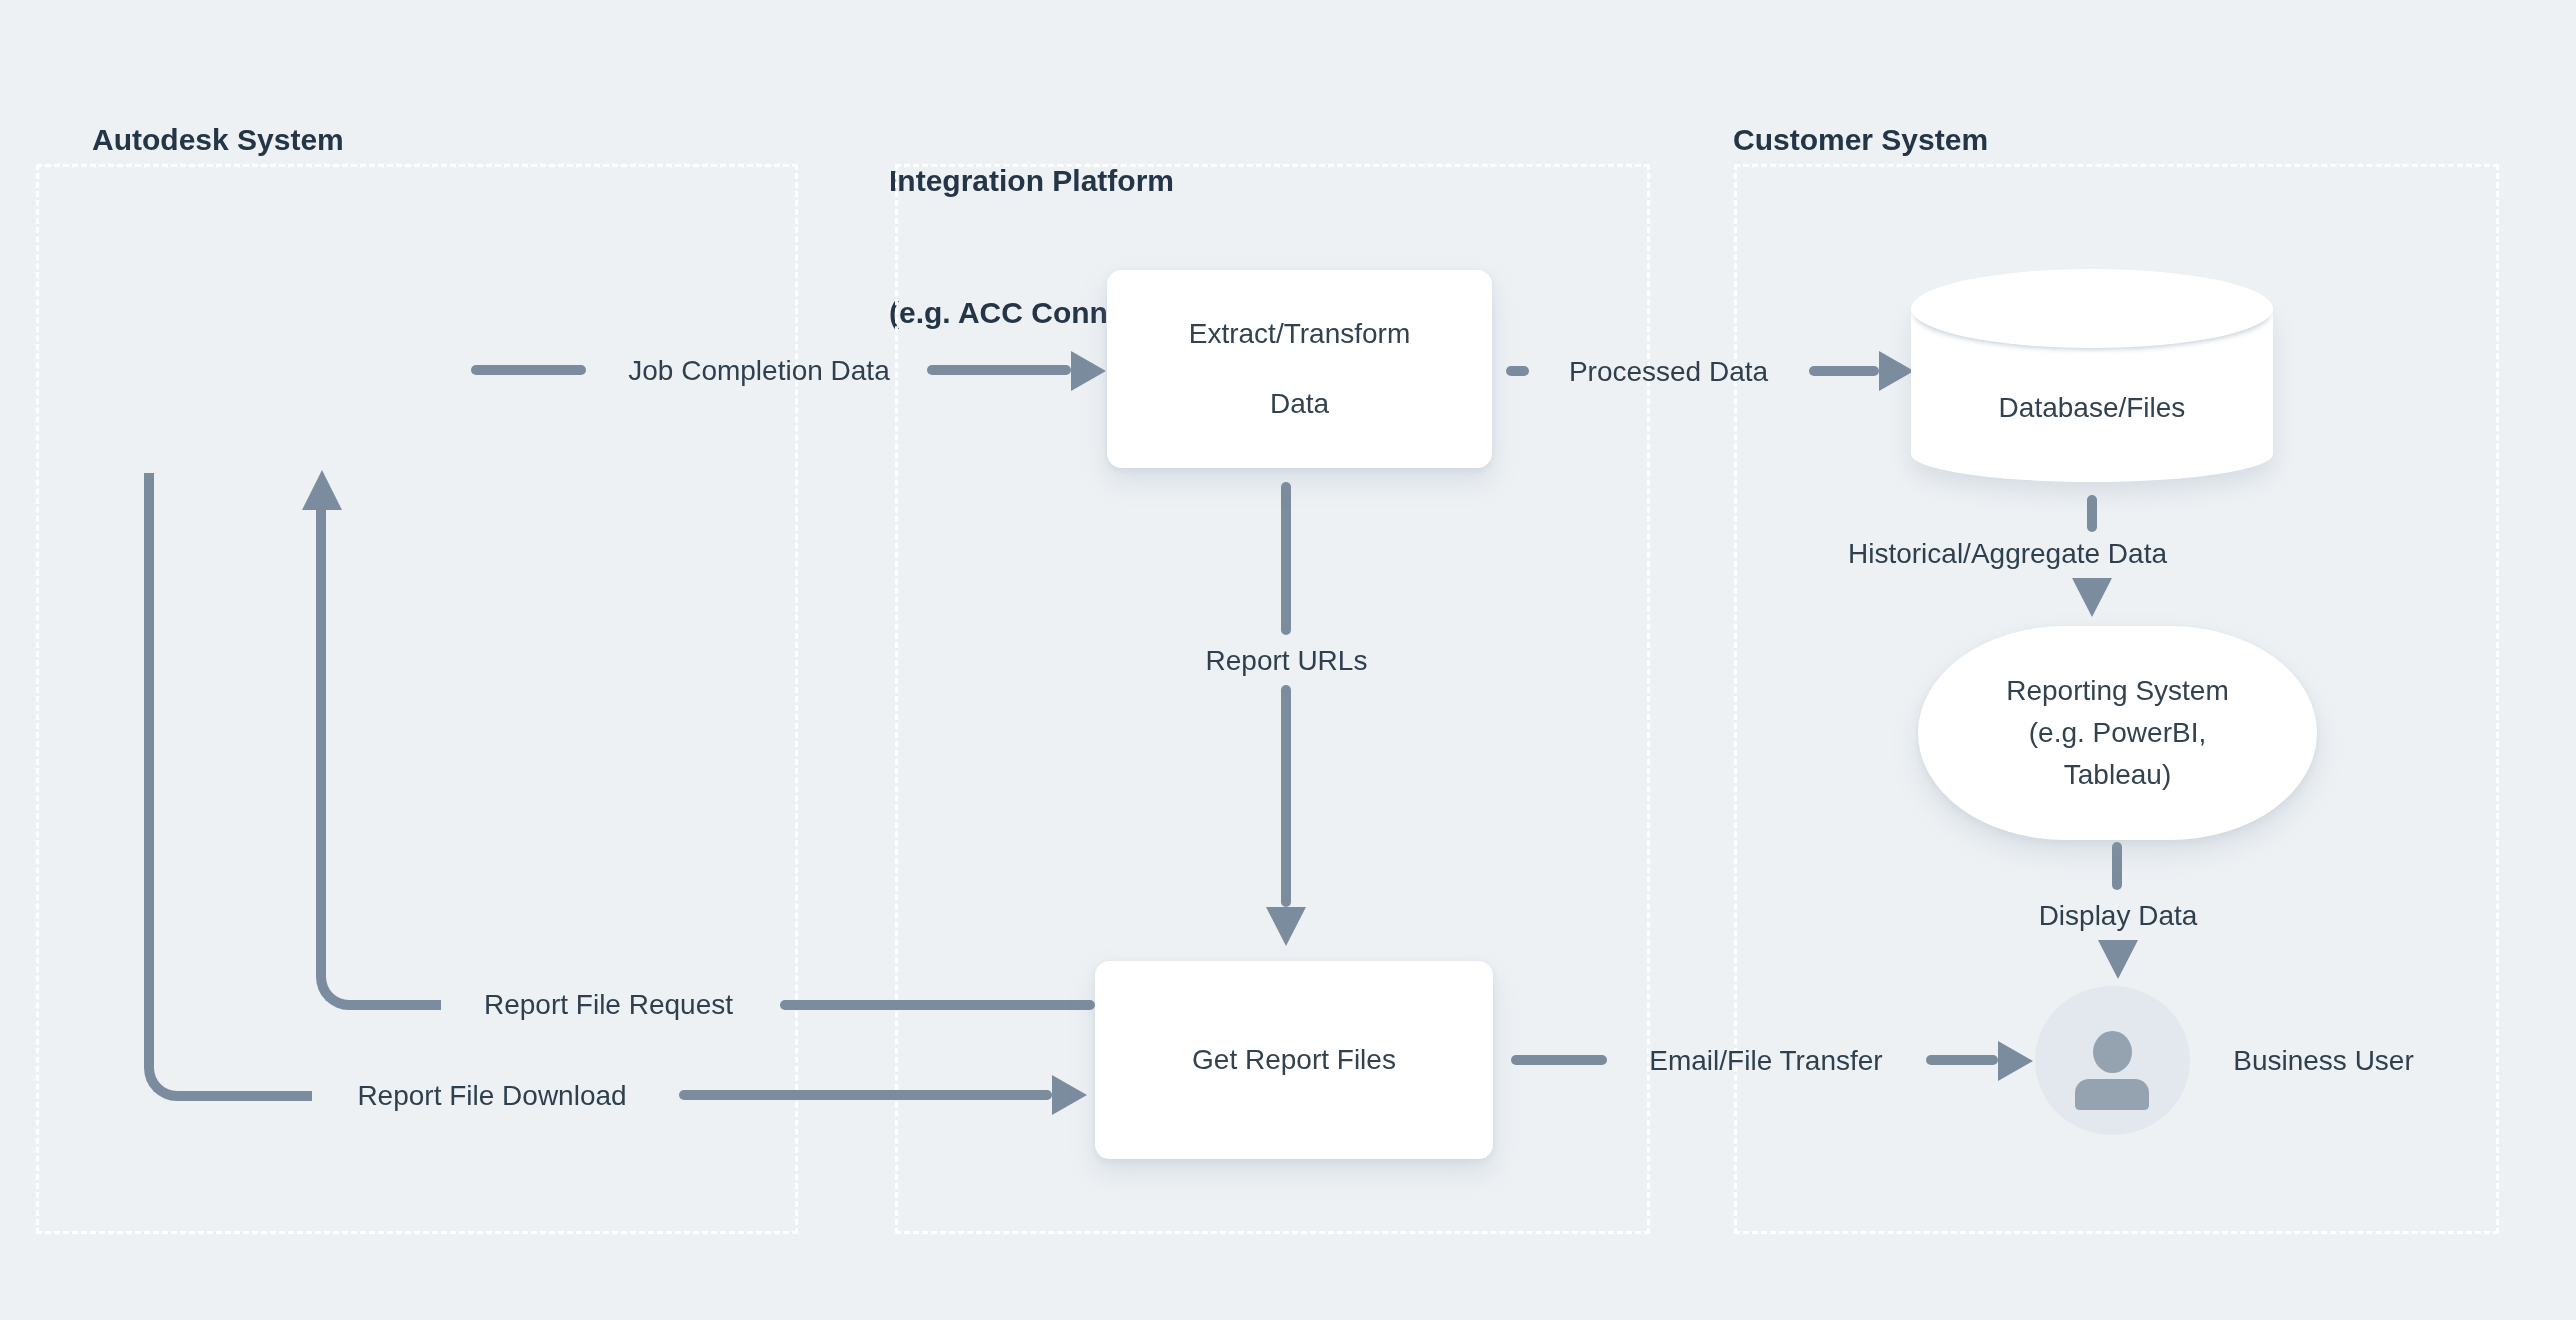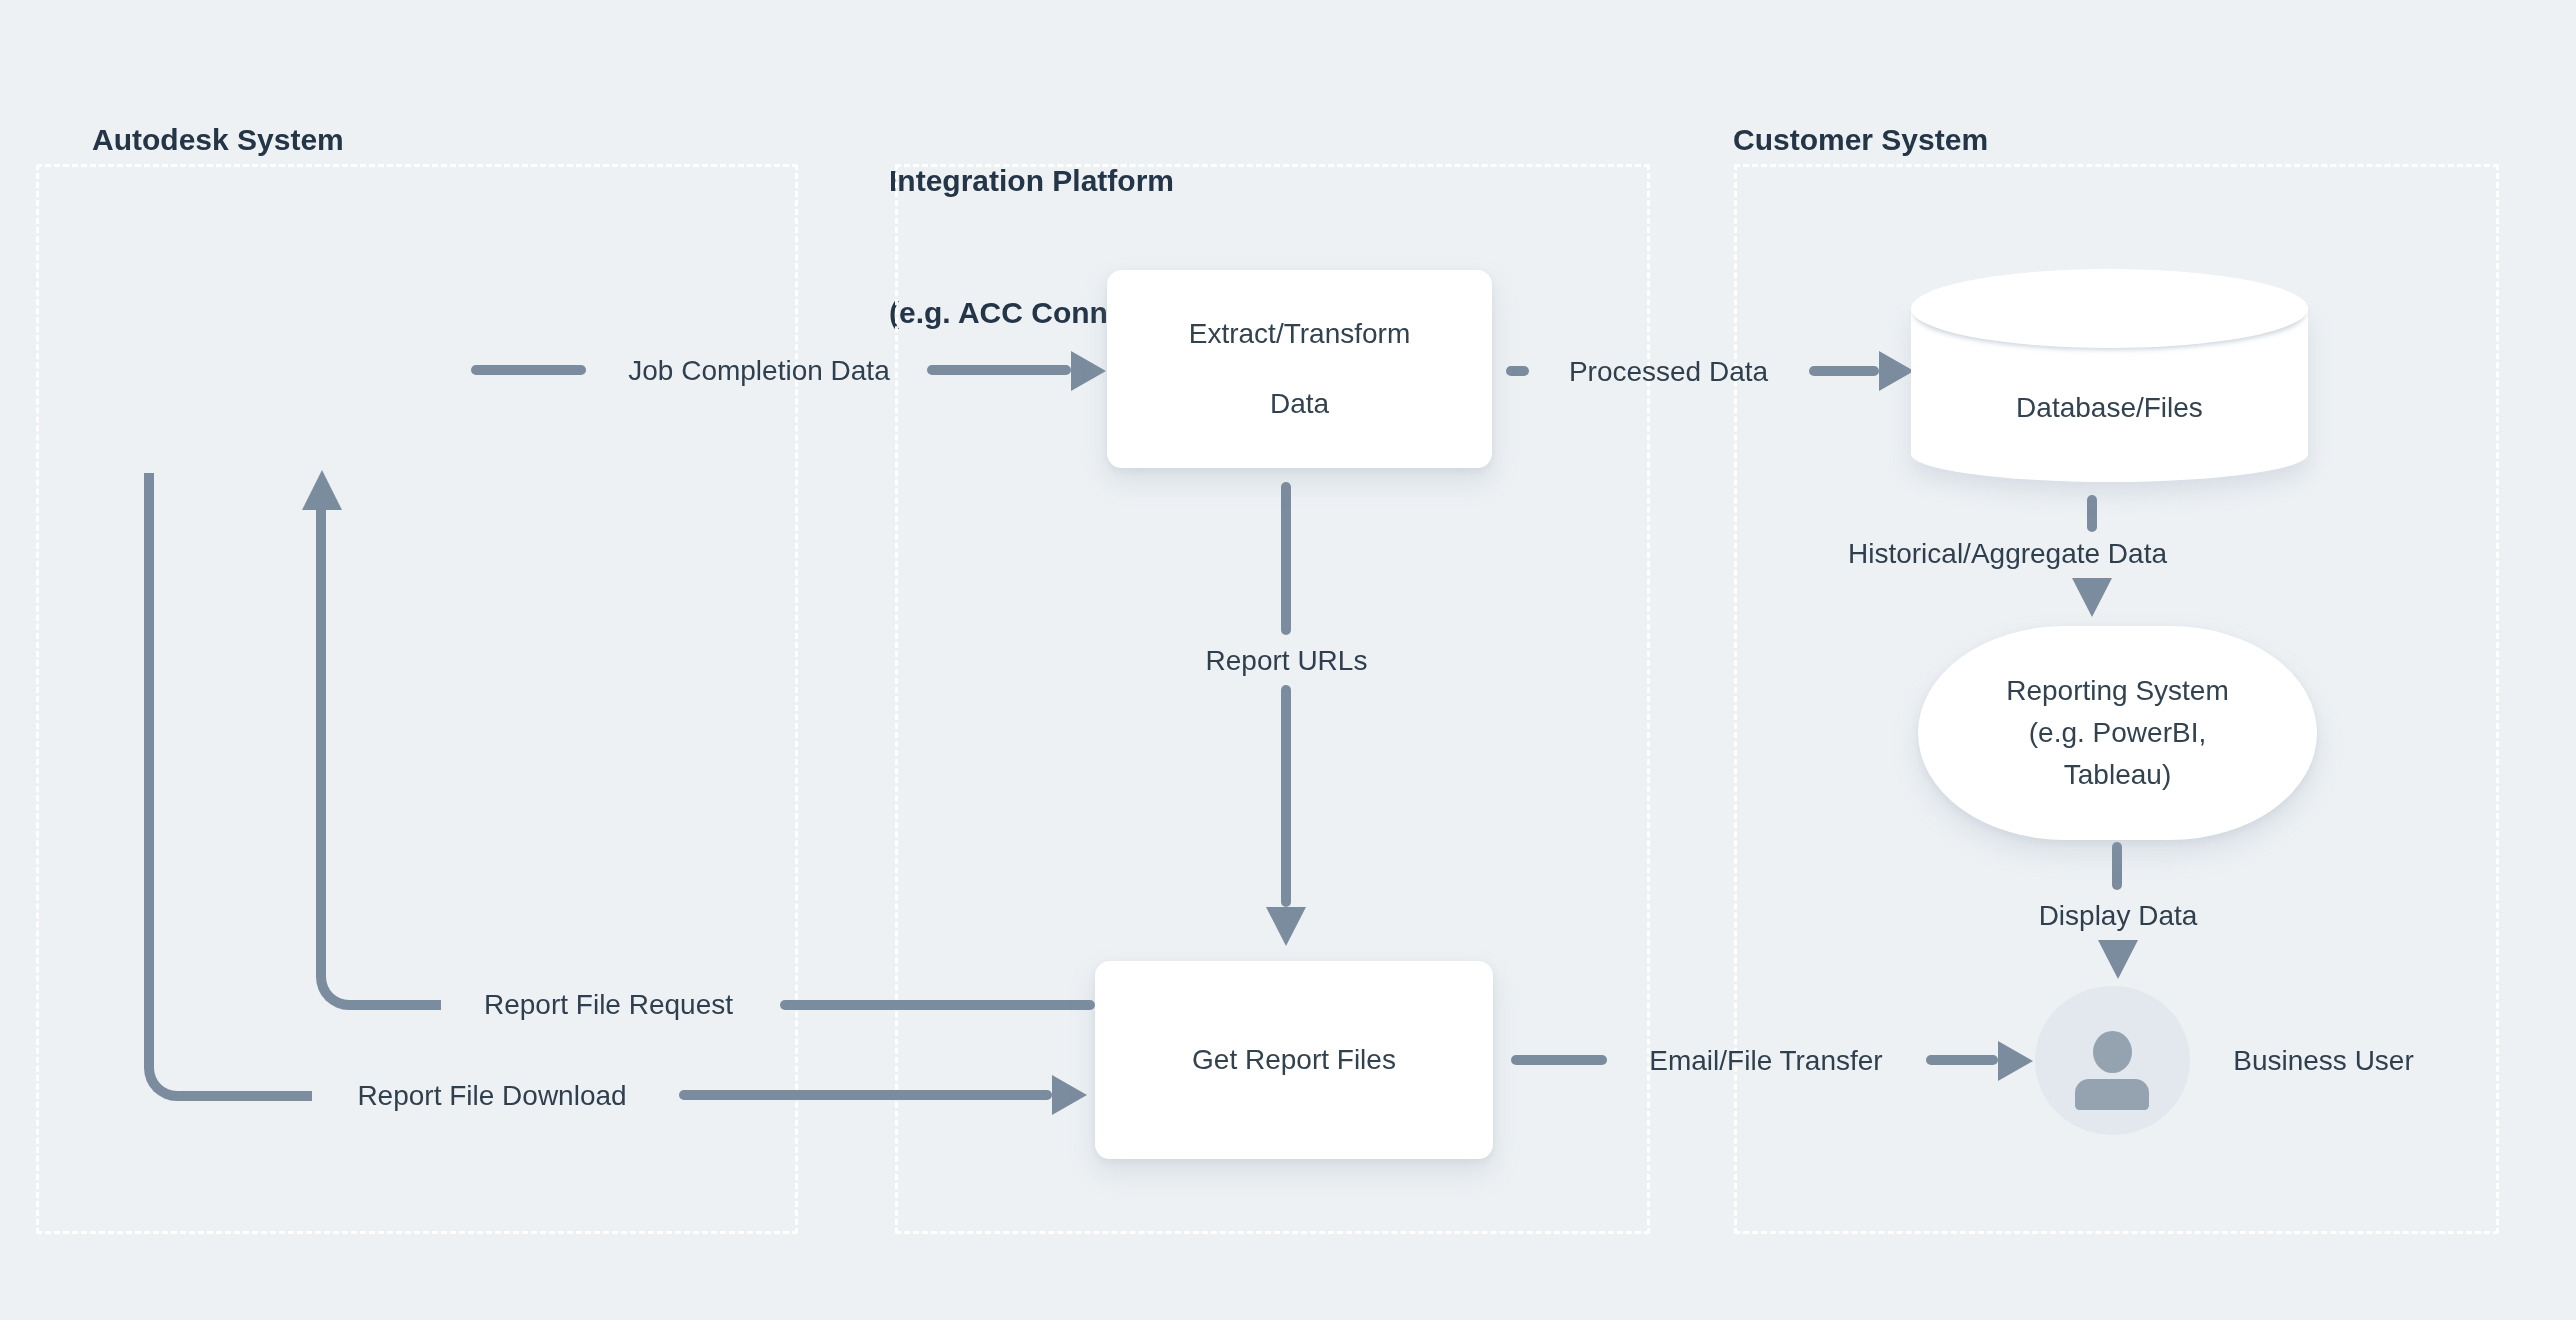--- a/index.html
+++ b/index.html
@@ -12,21 +12,21 @@
 
   
   .node{position:absolute;background:#ffffff;display:flex;flex-direction:column;align-items:center;
         justify-content:center;text-align:center;
         box-shadow:0 13px 26px rgba(145,160,178,.22), 0 2.8px 7.4px rgba(145,160,178,.14);}
   .node .line{font-size:28px;color:#32424f;line-height:42px;}
   .squircle{border-radius:147px / 99px;}
   .rect{border-radius:14.7px;}
 
   
-  .cyl{position:absolute;padding-left:35px;}
+  .cyl{position:absolute;}
   .cyl-top{position:absolute;left:0;top:0;width:100%;height:79px;background:#fff;border-radius:50%;z-index:2;
            box-shadow:0 4.6px 5.5px -2.8px rgba(160,175,190,.55);}
   .cyl-body{position:absolute;left:0;top:40px;right:0;bottom:0;background:#fff;
             border-radius:0 0 50% 50% / 0 0 28px 28px;
             box-shadow:0 11px 22px rgba(145,160,178,.24);
             display:flex;align-items:center;justify-content:center;}
   .cyl-body .line{font-size:28px;color:#32424f;padding-top:24px;}
 
   
   .avatar{position:absolute;background:#e2e8ed;border-radius:50%;}

